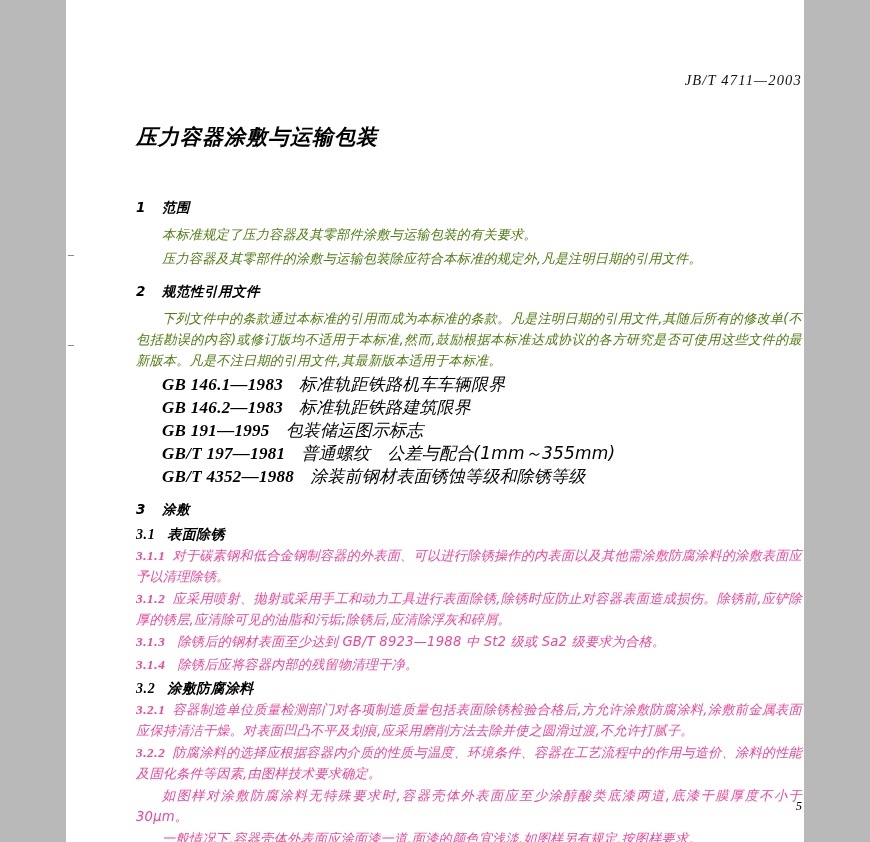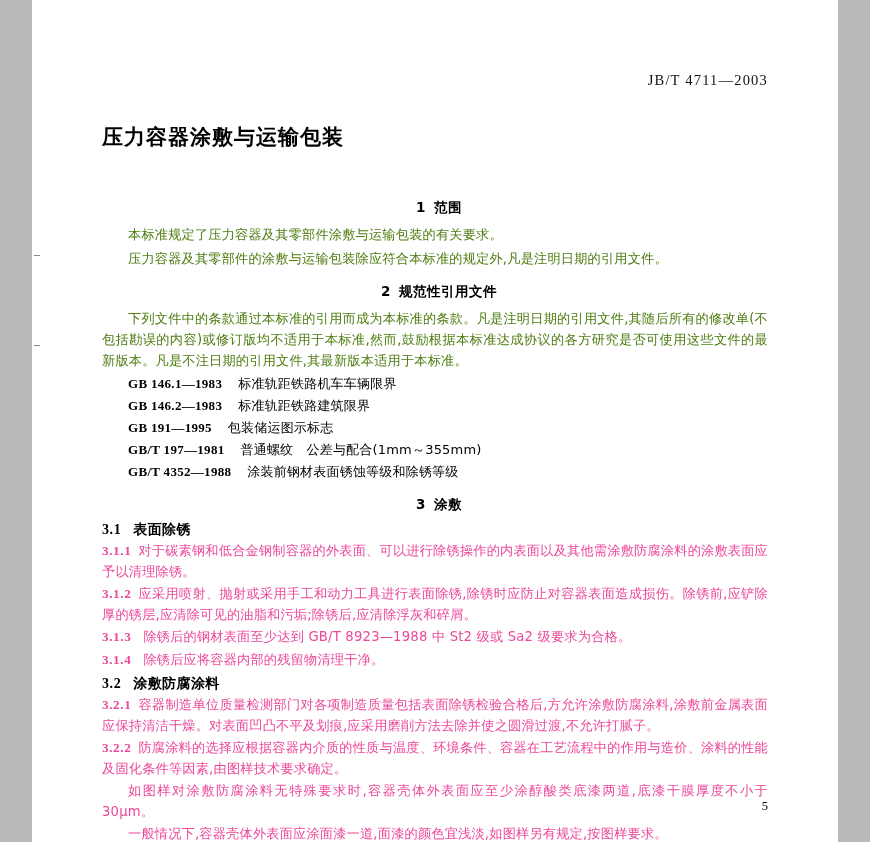--- a/index.html
+++ b/index.html
@@ -7,27 +7,28 @@
     padding: 0;
     background: #b9b9b9;
   }
   body {
     width: 870px;
     height: 842px;
     font-family: "Liberation Serif", "DejaVu Serif", serif;
   }
   #page {
     position: relative;
-    width: 806px;
+    width: 738px;
     height: 842px;
     margin: 0 auto;
     background: #ffffff;
     box-sizing: border-box;
     padding: 0;
     overflow: hidden;
+    font-style: italic;
   }
   .inner {
     position: absolute;
     left: 70px;
     top: 0;
     width: 666px;
     height: 842px;
   }
   .std-code {
     position: absolute;
@@ -55,40 +56,39 @@
     left: 0;
     width: 666px;
   }
   .sec-head {
     font-size: 13.5px;
     font-weight: bold;
     color: #000;
     font-family: "DejaVu Sans", sans-serif;
     margin: 14px 0 7px 0;
     letter-spacing: 0.5px;
-    text-align: center;
   }
   .sec-head .num {
     display: inline-block;
     min-width: 26px;
   }
   .para {
     font-size: 13.2px;
     line-height: 21px;
     color: #4d7c0f;
     font-family: "DejaVu Sans", sans-serif;
     margin: 3px 0;
     text-align: justify;
     letter-spacing: 0.2px;
   }
   .indent2 {
     text-indent: 26px;
   }
   .ref-line {
-    font-size: 13px;
+    font-size: 17px;
     line-height: 20px;
     color: #000;
     font-family: "Liberation Serif", serif;
     font-weight: bold;
     margin: 2px 0 2px 26px;
     letter-spacing: 0.3px;
   }
   .ref-line .title {
     font-family: "DejaVu Sans", sans-serif;
     font-weight: normal;

